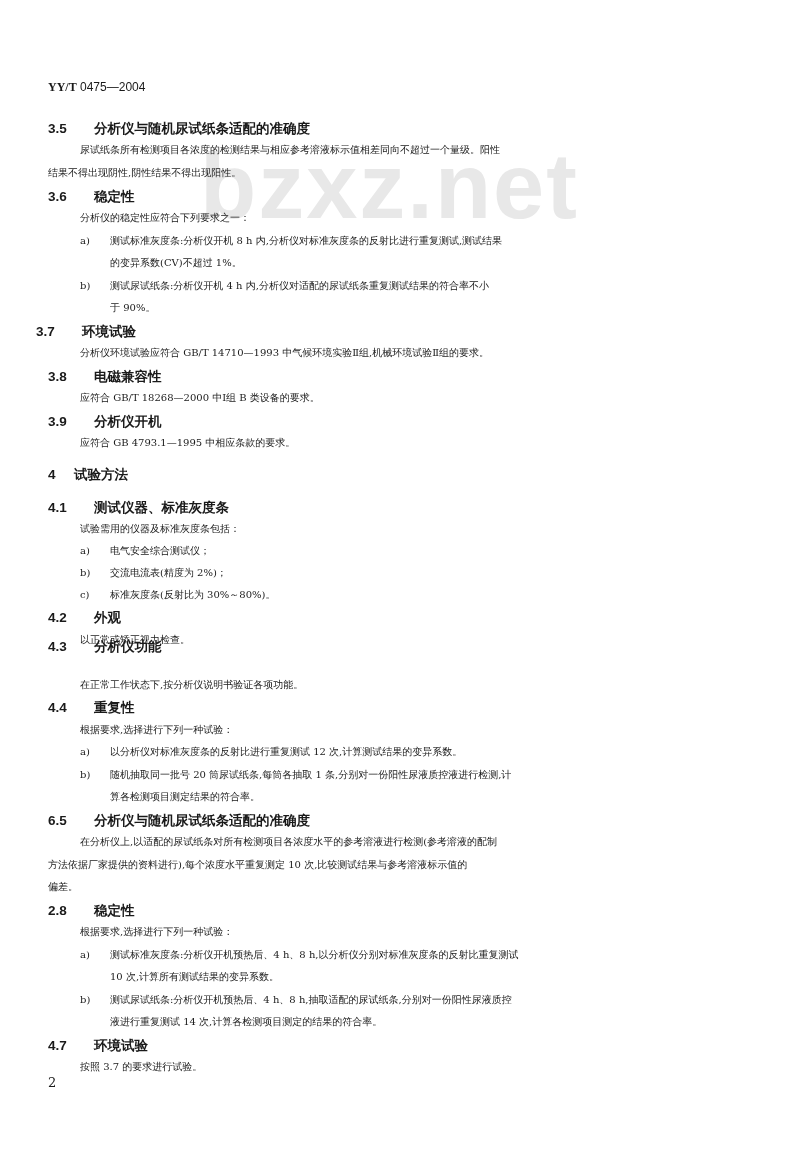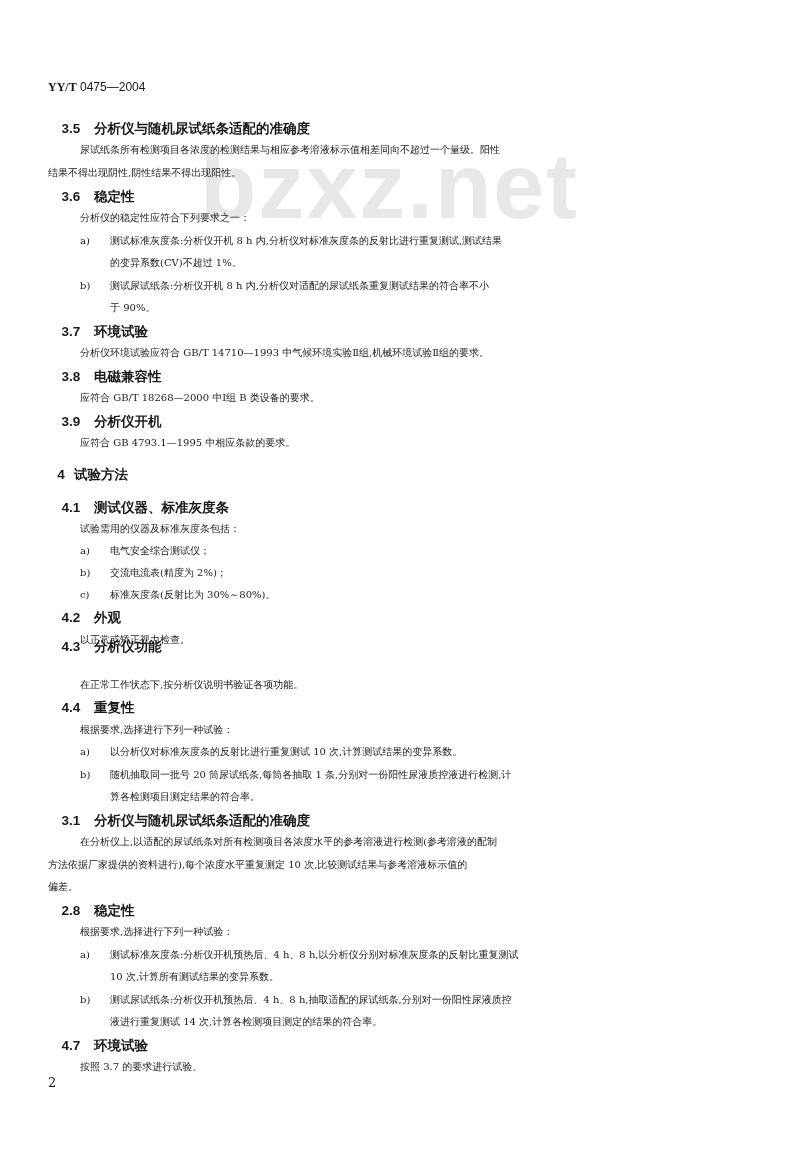--- a/index.html
+++ b/index.html
@@ -13,21 +13,21 @@
       font-size: 92px; color: #e8e8e8; letter-spacing: 2px; z-index: 0; line-height: 1; text-align: center;
     }
     .page { position: absolute; left: 0; top: 0; width: 800px; z-index: 1; }
     .std-code {
       position: absolute; left: 48px; top: 80px; font-size: 12px;
       font-family: "Liberation Sans", sans-serif;
     }
     .std-code b { font-family: "Liberation Serif", serif; font-weight: bold; }
     .line { position: absolute; font-size: 10px; white-space: nowrap; line-height: 20px; }
     .h { font-family: "DejaVu Sans", "Liberation Sans", sans-serif; font-weight: bold; font-size: 13.5px; }
-    .num { display: inline-block; width: 46px; font-family: "Liberation Sans", sans-serif; font-weight: normal; text-align: center; }
+    .num { display: inline-block; width: 46px; font-family: "Liberation Sans", sans-serif; font-weight: normal; }
     .h .num { font-weight: bold; }
     .h1 .num { width: 26px; }
     .lbl { display: inline-block; width: 30px; }
     .pageno { position: absolute; left: 48px; top: 1075px; font-size: 13px; }
   </style>
 </head>
 <body>
 
 <div class="watermark">bzxz.net</div>
 
@@ -35,24 +35,24 @@
   <div class="std-code"><b>YY/T</b><span> 0475—2004</span></div>
 
   <div class="line h" style="left:48px;top:118px"><span class="num">3.5</span><span>分析仪与随机尿试纸条适配的准确度</span></div>
   <div class="line" style="left:80px;top:140px">尿试纸条所有检测项目各浓度的检测结果与相应参考溶液标示值相差同向不超过一个量级。阳性</div>
   <div class="line" style="left:48px;top:163px">结果不得出现阴性,阴性结果不得出现阳性。</div>
 
   <div class="line h" style="left:48px;top:186px"><span class="num">3.6</span><span>稳定性</span></div>
   <div class="line" style="left:80px;top:208px">分析仪的稳定性应符合下列要求之一：</div>
   <div class="line" style="left:80px;top:231px"><span class="lbl">a)</span><span>测试标准灰度条:分析仪开机 8 h 内,分析仪对标准灰度条的反射比进行重复测试,测试结果</span></div>
   <div class="line" style="left:110px;top:253px">的变异系数(CV)不超过 1%。</div>
-  <div class="line" style="left:80px;top:276px"><span class="lbl">b)</span><span>测试尿试纸条:分析仪开机 8 h 内,分析仪对适配的尿试纸条重复测试结果的符合率不小</span></div>
+  <div class="line" style="left:80px;top:276px"><span class="lbl">b)</span><span>测试尿试纸条:分析仪开机 4 h 内,分析仪对适配的尿试纸条重复测试结果的符合率不小</span></div>
   <div class="line" style="left:110px;top:298px">于 90%。</div>
 
-  <div class="line h" style="left:48px;top:321px"><span class="num">3.7</span><span>环境试验</span></div>
+  <div class="line h" style="left:36px;top:321px"><span class="num">3.7</span><span>环境试验</span></div>
   <div class="line" style="left:80px;top:343px">分析仪环境试验应符合 GB/T 14710—1993 中气候环境实验Ⅱ组,机械环境试验Ⅱ组的要求。</div>
 
   <div class="line h" style="left:48px;top:366px"><span class="num">3.8</span><span>电磁兼容性</span></div>
   <div class="line" style="left:80px;top:388px">应符合 GB/T 18268—2000 中Ⅰ组 B 类设备的要求。</div>
 
   <div class="line h" style="left:48px;top:411px"><span class="num">3.9</span><span>分析仪开机</span></div>
   <div class="line" style="left:80px;top:433px">应符合 GB 4793.1—1995 中相应条款的要求。</div>
 
   <div class="line h h1" style="left:48px;top:464px"><span class="num">4</span><span>试验方法</span></div>
 
@@ -63,25 +63,25 @@
   <div class="line" style="left:80px;top:585px"><span class="lbl">c)</span><span>标准灰度条(反射比为 30%～80%)。</span></div>
 
   <div class="line h" style="left:48px;top:607px"><span class="num">4.2</span><span>外观</span></div>
   <div class="line" style="left:80px;top:630px">以正常或矫正视力检查。</div>
 
   <div class="line h" style="left:48px;top:636px"><span class="num">4.3</span><span>分析仪功能</span></div>
   <div class="line" style="left:80px;top:675px">在正常工作状态下,按分析仪说明书验证各项功能。</div>
 
   <div class="line h" style="left:48px;top:697px"><span class="num">4.4</span><span>重复性</span></div>
   <div class="line" style="left:80px;top:720px">根据要求,选择进行下列一种试验：</div>
-  <div class="line" style="left:80px;top:742px"><span class="lbl">a)</span><span>以分析仪对标准灰度条的反射比进行重复测试 10 次,计算测试结果的变异系数。</span></div>
+  <div class="line" style="left:80px;top:742px"><span class="lbl">a)</span><span>以分析仪对标准灰度条的反射比进行重复测试 12 次,计算测试结果的变异系数。</span></div>
   <div class="line" style="left:80px;top:765px"><span class="lbl">b)</span><span>随机抽取同一批号 20 筒尿试纸条,每筒各抽取 1 条,分别对一份阳性尿液质控液进行检测,计</span></div>
   <div class="line" style="left:110px;top:787px">算各检测项目测定结果的符合率。</div>
 
-  <div class="line h" style="left:48px;top:810px"><span class="num">3.1</span><span>分析仪与随机尿试纸条适配的准确度</span></div>
+  <div class="line h" style="left:48px;top:810px"><span class="num">6.5</span><span>分析仪与随机尿试纸条适配的准确度</span></div>
   <div class="line" style="left:80px;top:832px">在分析仪上,以适配的尿试纸条对所有检测项目各浓度水平的参考溶液进行检测(参考溶液的配制</div>
   <div class="line" style="left:48px;top:855px">方法依据厂家提供的资料进行),每个浓度水平重复测定 10 次,比较测试结果与参考溶液标示值的</div>
   <div class="line" style="left:48px;top:877px">偏差。</div>
 
   <div class="line h" style="left:48px;top:900px"><span class="num">2.8</span><span>稳定性</span></div>
   <div class="line" style="left:80px;top:922px">根据要求,选择进行下列一种试验：</div>
   <div class="line" style="left:80px;top:945px"><span class="lbl">a)</span><span>测试标准灰度条:分析仪开机预热后、4 h、8 h,以分析仪分别对标准灰度条的反射比重复测试</span></div>
   <div class="line" style="left:110px;top:967px">10 次,计算所有测试结果的变异系数。</div>
   <div class="line" style="left:80px;top:990px"><span class="lbl">b)</span><span>测试尿试纸条:分析仪开机预热后、4 h、8 h,抽取适配的尿试纸条,分别对一份阳性尿液质控</span></div>
   <div class="line" style="left:110px;top:1012px">液进行重复测试 14 次,计算各检测项目测定的结果的符合率。</div>

